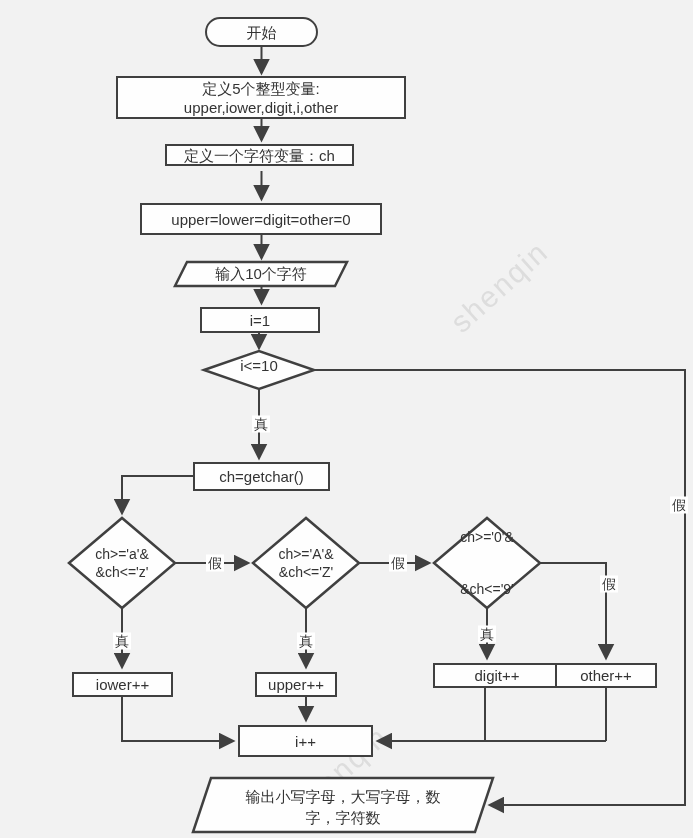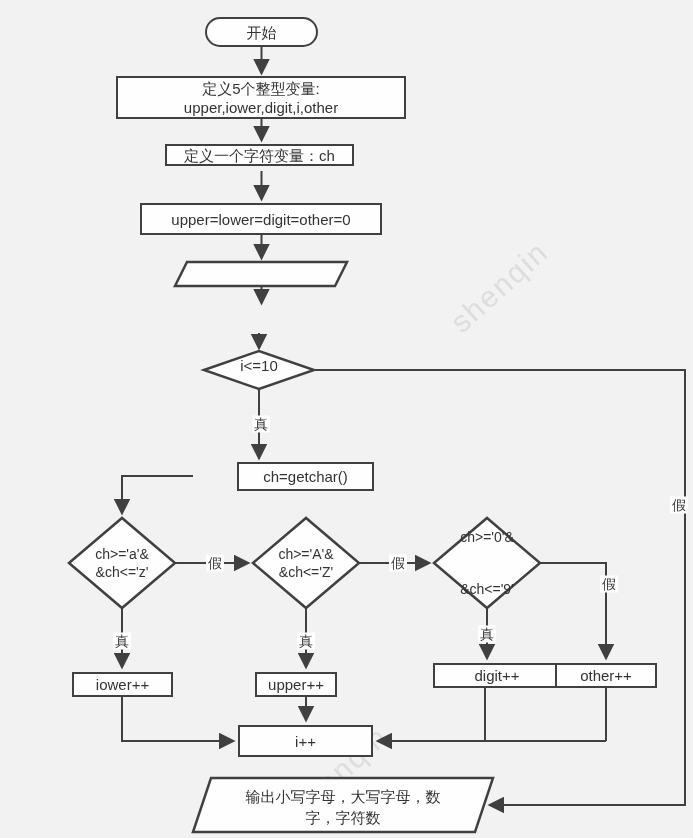--- a/index.html
+++ b/index.html
@@ -110,27 +110,33 @@
   </div>
 
   <div class="node" style="left:165px;top:144px;width:189px;height:22px;">
     <span>定义一个字符变量：ch</span>
   </div>
 
   <div class="node" style="left:140px;top:203px;width:242px;height:32px;">
     <span>upper=lower=digit=other=0</span>
   </div>
 
+  <div class="shape-label" style="left:185px;top:262px;width:152px;height:24px;font-size:15px;">
+    <span>输入10个字符</span>
+  </div>
 
+  <div class="node" style="left:200px;top:307px;width:120px;height:26px;">
+    <span>i=1</span>
+  </div>
 
   <div class="shape-label" style="left:209px;top:348px;width:100px;height:36px;font-size:15px;">
     <span>i&lt;=10</span>
   </div>
 
-  <div class="node" style="left:193px;top:462px;width:137px;height:29px;margin-left:44px;">
+  <div class="node" style="left:193px;top:462px;width:137px;height:29px;">
     <span>ch=getchar()</span>
   </div>
 
   <div class="shape-label" style="left:72px;top:520px;width:100px;height:86px;">
     <span>ch&gt;='a'&amp;</span>
     <span>&amp;ch&lt;='z'</span>
   </div>
 
   <div class="shape-label" style="left:256px;top:520px;width:100px;height:86px;">
     <span>ch&gt;='A'&amp;</span>

